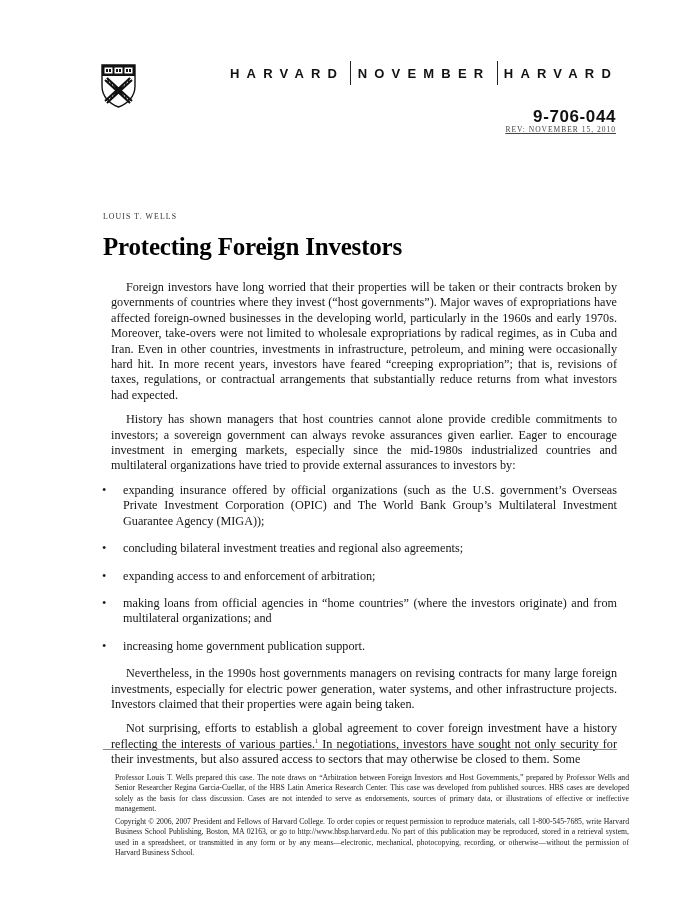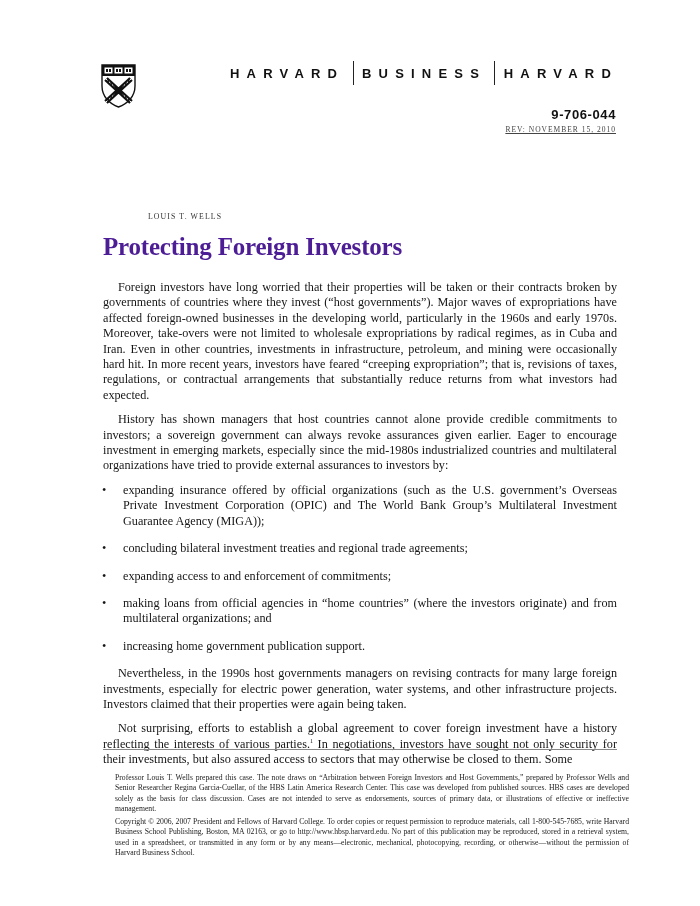--- a/index.html
+++ b/index.html
@@ -43,63 +43,62 @@
       height: 24px;
       background: #222;
       display: inline-block;
     }
     .case-no {
       position: absolute;
       right: 84px;
       top: 107px;
       font-family: "Liberation Sans", "DejaVu Sans", sans-serif;
       font-weight: bold;
-      font-size: 13px;
+      font-size: 17px;
       letter-spacing: 0.6px;
       color: #111;
     }
     .rev {
       position: absolute;
       right: 84px;
       top: 125px;
       font-size: 7.5px;
       letter-spacing: 1px;
       color: #444;
       text-decoration: underline;
     }
     .author {
       position: absolute;
       left: 103px;
       top: 212px;
       font-size: 7.8px;
       letter-spacing: 1.1px;
       color: #333;
-      margin-left: 45px;
     }
     .title {
       position: absolute;
       left: 103px;
       top: 233px;
       margin: 0;
       font-size: 25px;
       font-weight: bold;
-      color: #4c1d95;
+      color: #000000;
       letter-spacing: -0.2px;
     }
     .body-text {
       position: absolute;
       left: 103px;
       top: 280px;
       width: 514px;
       font-size: 12.2px;
       line-height: 15.4px;
       color: #151515;
     }
     .body-text p {
-      margin: 0 0 9px 0;
+      margin: 0 0 9px 8px;
       text-align: justify;
       text-indent: 15px;
     }
     .bullets {
       list-style: none;
       margin: 0 0 9px 0;
       padding: 0;
     }
     .bullets li {
       position: relative;
@@ -161,21 +160,21 @@
     </g>
     <path d="M5 15 L30 38 M30 15 L5 38" stroke="#111" stroke-width="5"></path>
     <path d="M5 15 L30 38 M30 15 L5 38" stroke="#fff" stroke-width="1" stroke-dasharray="2 2"></path>
     <rect x="14" y="23" width="7" height="7" fill="#111"></rect>
   </svg>
 </div>
 
 <div class="masthead">
   <span class="word">HARVARD</span>
   <span class="sep"></span>
-  <span class="word">BUSINESS</span>
+  <span class="word">NOVEMBER</span>
   <span class="sep"></span>
   <span class="word">HARVARD</span>
 </div>
 
 <div class="case-no">9-706-044</div>
 <div class="rev">REV: NOVEMBER 15, 2010</div>
 
 <div class="author">LOUIS T. WELLS</div>
 <h1 class="title">Protecting Foreign Investors</h1>
 
@@ -183,25 +182,25 @@
   <p>Foreign investors have long worried that their properties will be taken or their contracts broken by governments of countries where they invest (“host governments”).  Major waves of expropriations have affected foreign-owned businesses in the developing world, particularly in the 1960s and early 1970s.  Moreover, take-overs were not limited to wholesale expropriations by radical regimes, as in Cuba and Iran.  Even in other countries, investments in infrastructure, petroleum, and mining were occasionally hard hit. In more recent years, investors have feared “creeping expropriation”; that is, revisions of taxes, regulations, or contractual arrangements that substantially reduce returns from what investors had expected.</p>
   <p>History has shown managers that host countries cannot alone provide credible commitments to investors; a sovereign government can always revoke assurances given earlier.  Eager to encourage investment in emerging markets, especially since the mid-1980s industrialized countries and multilateral organizations have tried to provide external assurances to investors by:</p>
 
   <ul class="bullets">
     <li>
       <span class="bullet">•</span>
       <span class="li-text">expanding insurance offered by official organizations (such as the U.S. government’s Overseas Private Investment Corporation (OPIC) and The World Bank Group’s Multilateral Investment Guarantee Agency (MIGA));</span>
     </li>
     <li>
       <span class="bullet">•</span>
-      <span class="li-text">concluding bilateral investment treaties and regional trade agreements;</span>
-    </li>
-    <li>
-      <span class="bullet">•</span>
-      <span class="li-text">expanding access to and enforcement of commitments;</span>
+      <span class="li-text">concluding bilateral investment treaties and regional also agreements;</span>
+    </li>
+    <li>
+      <span class="bullet">•</span>
+      <span class="li-text">expanding access to and enforcement of arbitration;</span>
     </li>
     <li>
       <span class="bullet">•</span>
       <span class="li-text">making loans from official agencies in “home countries” (where the investors originate) and from multilateral organizations; and</span>
     </li>
     <li>
       <span class="bullet">•</span>
       <span class="li-text">increasing home government publication support.</span>
     </li>
   </ul>

